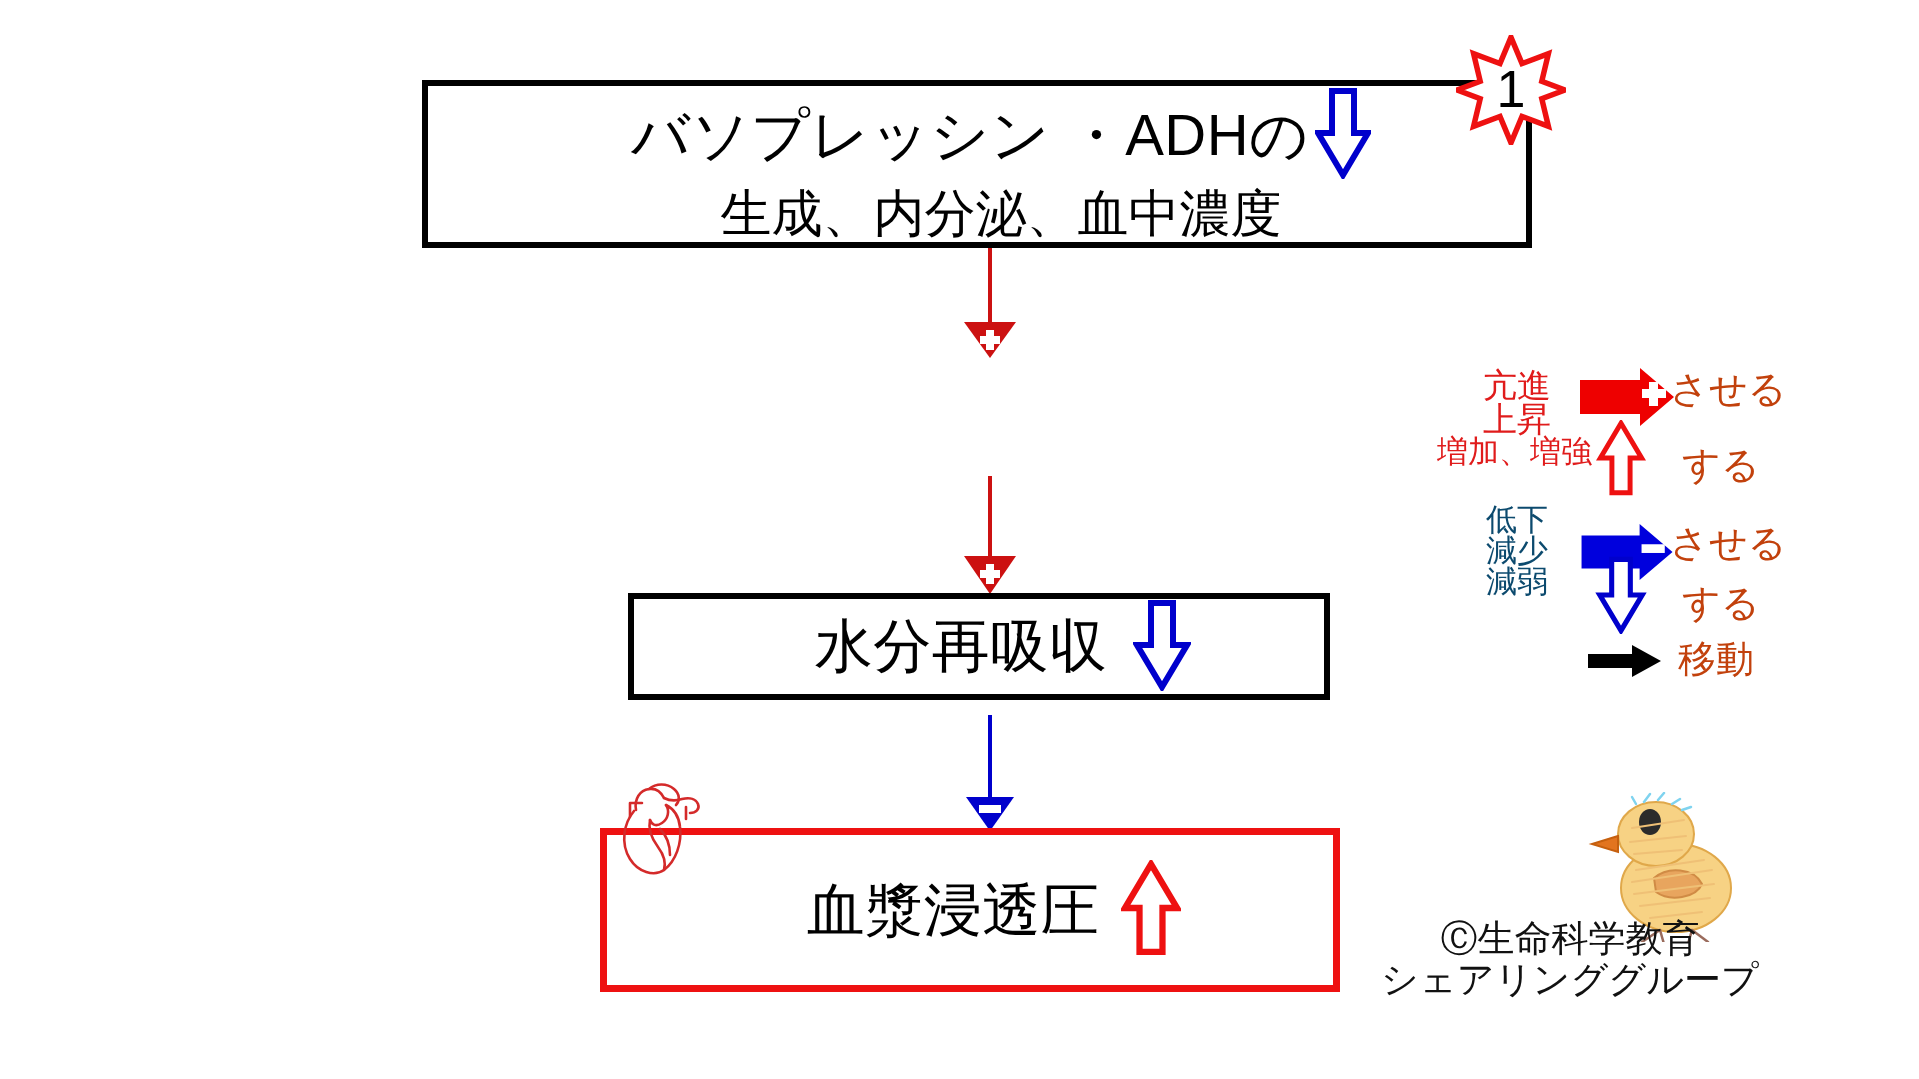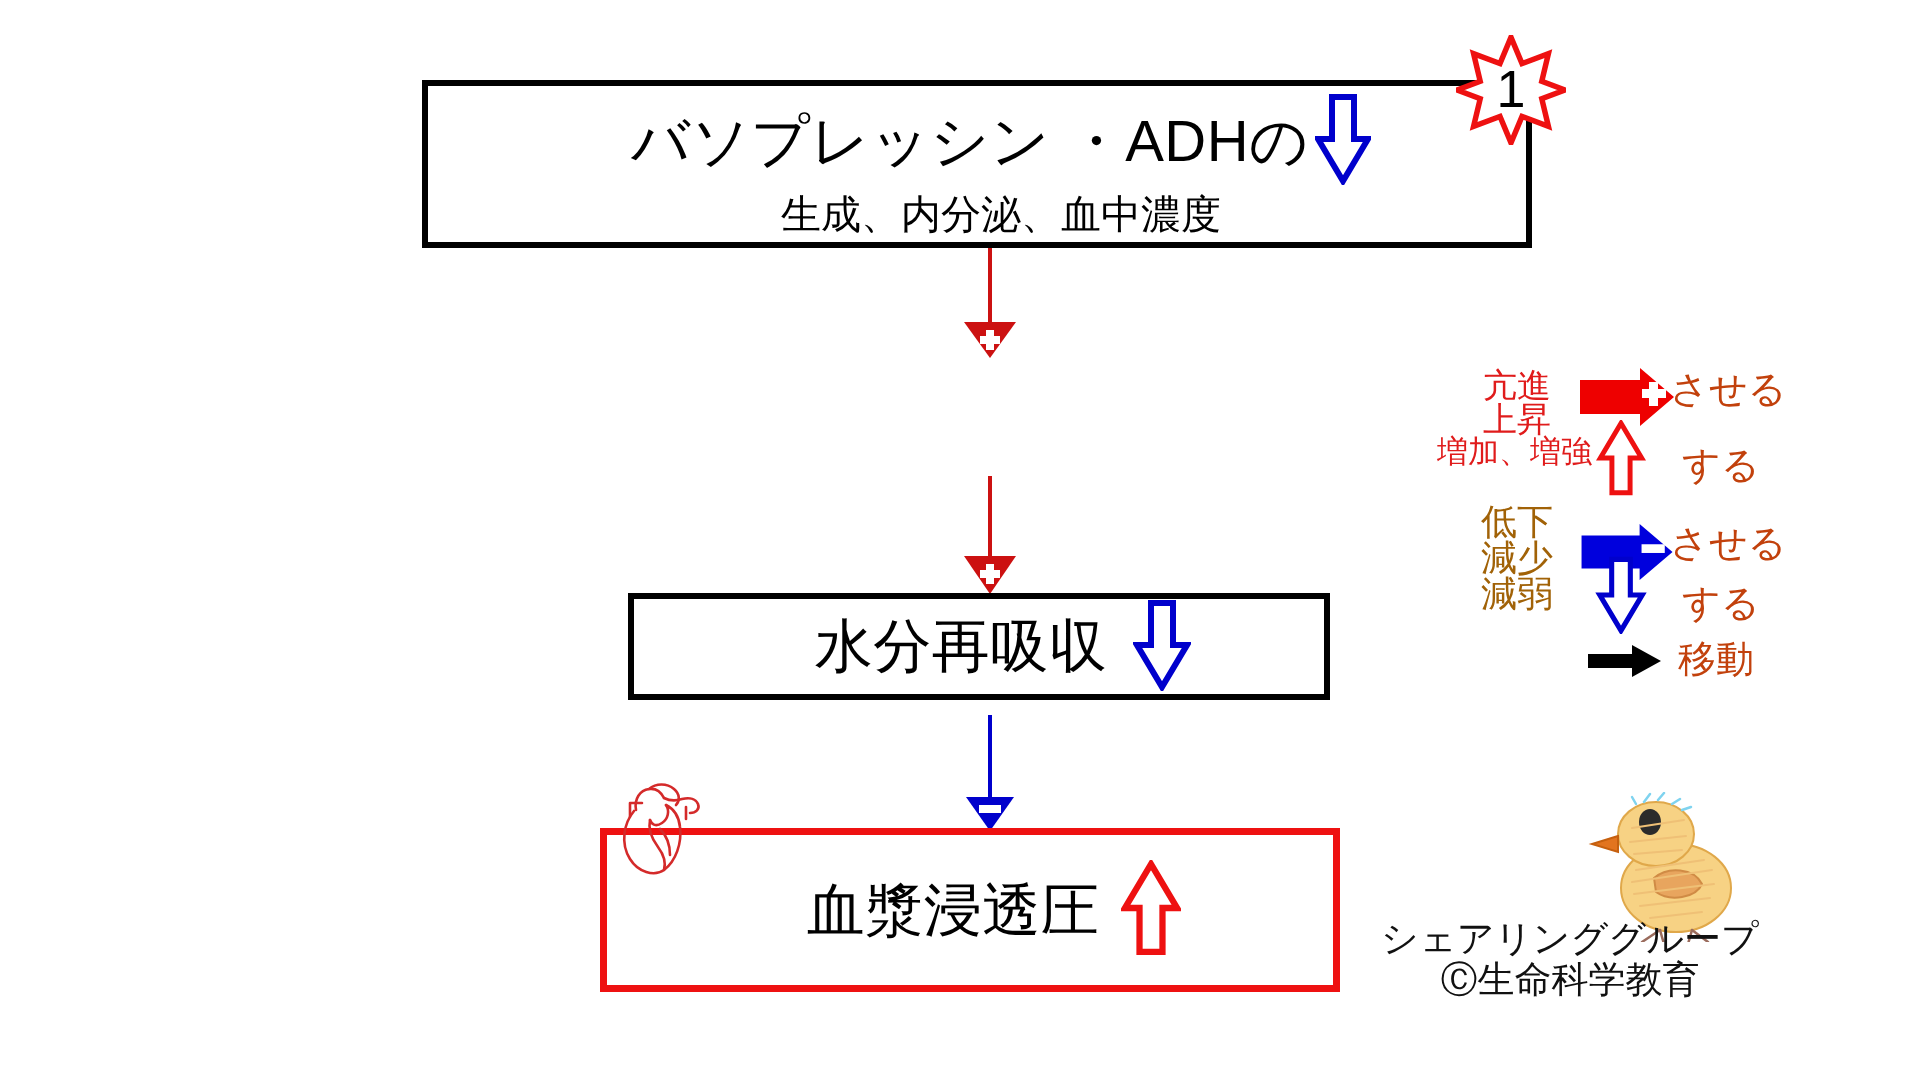--- a/index.html
+++ b/index.html
@@ -25,21 +25,21 @@
   .box.black{border:6px solid #000000;}
   .box.red{border:7px solid #ee1111;}
 
   .box-title{
     font-size:58px;
     line-height:1.05;
     white-space:nowrap;
     letter-spacing:0.5px;
   }
   .box-sub{
-    font-size:40px;
+    font-size:51px;
     line-height:1.05;
     white-space:nowrap;
     margin-top:4px;
   }
   .row-inline{display:flex;align-items:center;justify-content:center;gap:6px;}
 
   
   .glyph{display:inline-block;vertical-align:middle;}
 
   
@@ -51,21 +51,21 @@
     position:absolute;
     display:flex;
     align-items:center;
   }
   .legend-words{
     text-align:center;
     line-height:1.0;
     white-space:nowrap;
   }
   .legend-words.red{color:#e01b1b;font-size:34px;}
-  .legend-words.blue{color:#a16207;font-size:36px;}
+  .legend-words.blue{color:#0c4a6e;font-size:31px;}
   .legend-label{
     font-size:38px;
     color:#c2410c;
     white-space:nowrap;
   }
 
   
   .credit{
     position:absolute;
     font-size:37px;
@@ -287,17 +287,17 @@
           <path d="M76,138 L58,150"></path>
             <path d="M76,138 L80,152"></path>
           <path d="M108,138 L124,150"></path>
             <path d="M108,138 L104,152"></path>
         </g>
       </g>
     </svg>
   </div>
 
   <div class="credit" style="left:1360px;top:918px;width:420px;">
+    <div>Ⓒ生命科学教育</div>
     <div>シェアリンググループ</div>
-    <div>Ⓒ生命科学教育</div>
   </div>
 
 </div>
 
 </body></html>

